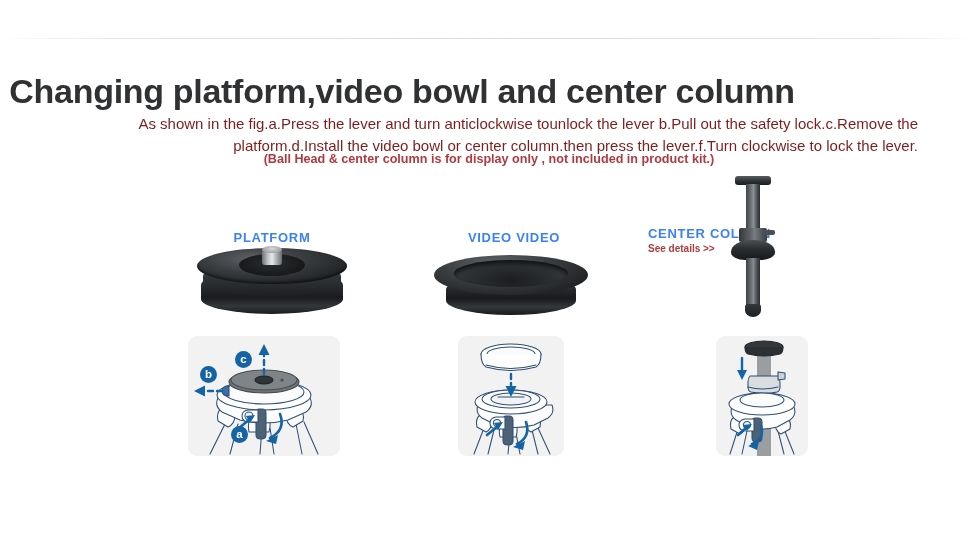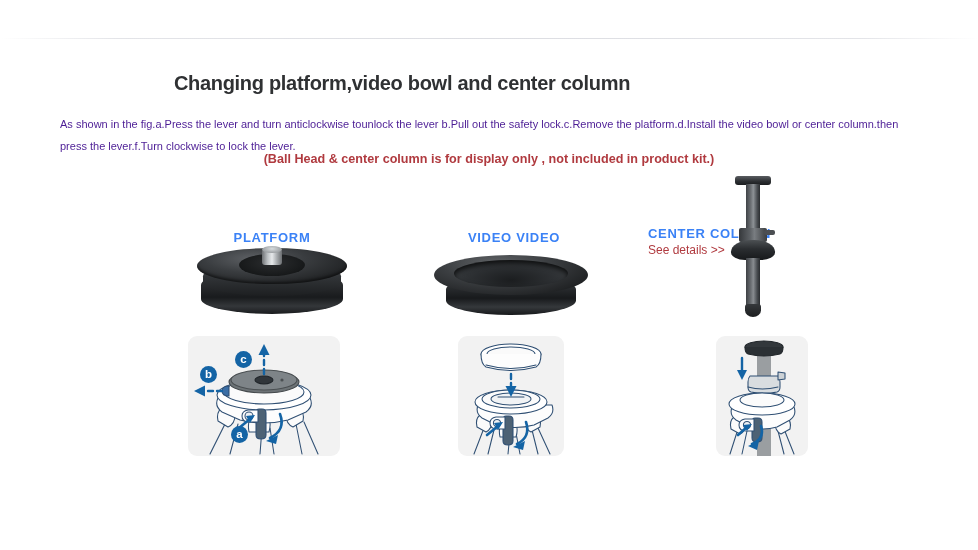--- a/index.html
+++ b/index.html
@@ -27,35 +27,35 @@
                 #ffffff 0%, #e3e4e8 12%, #dcdde2 50%, #e3e4e8 88%, #ffffff 100%);
   }
 
   
   .title {
     position: absolute;
     left: 0;
     top: 72px;
     width: 804px;
     text-align: center;
-    font-size: 20px;
+    font-size: 34px;
     font-weight: bold;
     letter-spacing: -0.3px;
     color: #2f3133;
     white-space: nowrap;
   }
   .subtitle {
     position: absolute;
     left: 60px;
     top: 113px;
     width: 858px;
-    text-align: left;
-    font-size: 11px;
+    text-align: right;
+    font-size: 15px;
     line-height: 22px;
-    color: #4c1d95;
+    color: #7f1d1d;
   }
   .disclaimer {
     position: absolute;
     left: 0;
     top: 152px;
     width: 978px;
     text-align: center;
     font-size: 12.6px;
     font-weight: bold;
     color: #b03a3f;
@@ -70,22 +70,22 @@
     color: #3b82f6;
     white-space: nowrap;
   }
   #label-platform  { left: 208px; top: 230px; width: 128px; text-align: center; }
   #label-videobowl { left: 450px; top: 230px; width: 128px; text-align: center; }
   #label-centercol { left: 648px; top: 226px; text-align: left; }
   .see-details {
     position: absolute;
     left: 648px;
     top: 243px;
-    font-size: 12px;
-    font-weight: normal;
+    font-size: 10px;
+    font-weight: bold;
     color: #b03a3f;
     white-space: nowrap;
     cursor: pointer;
   }
 
   
   .product { position: absolute; }
 
   
   #product-platform { left: 193px; top: 248px; width: 158px; height: 70px; }

